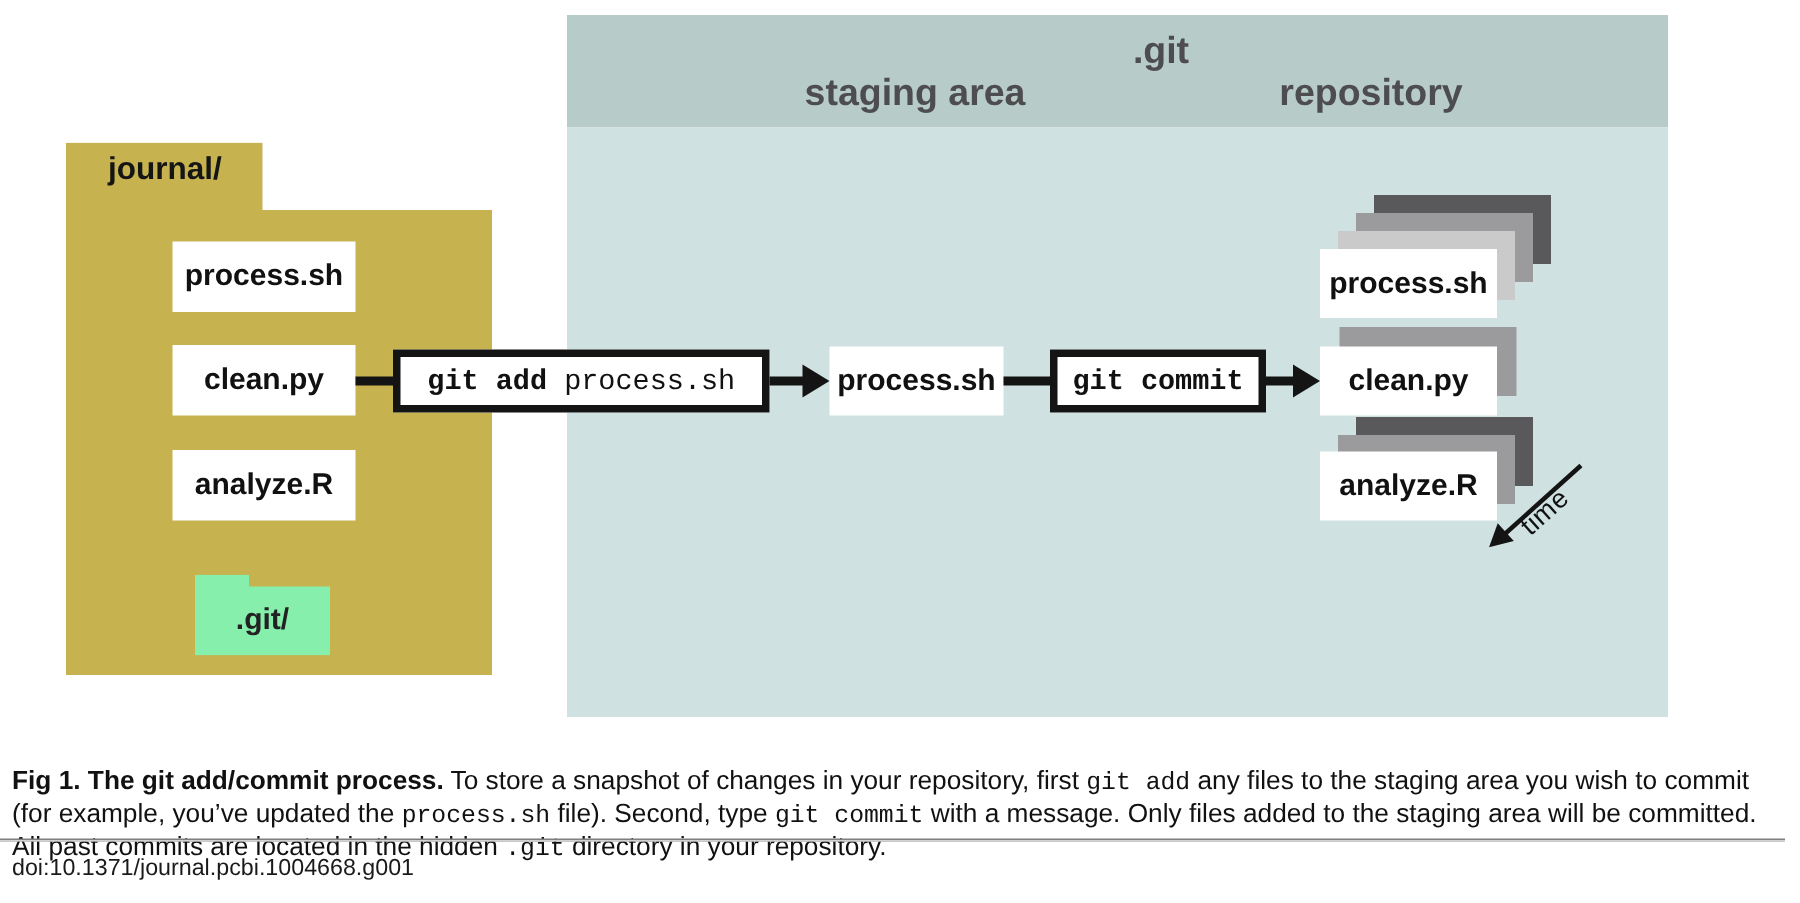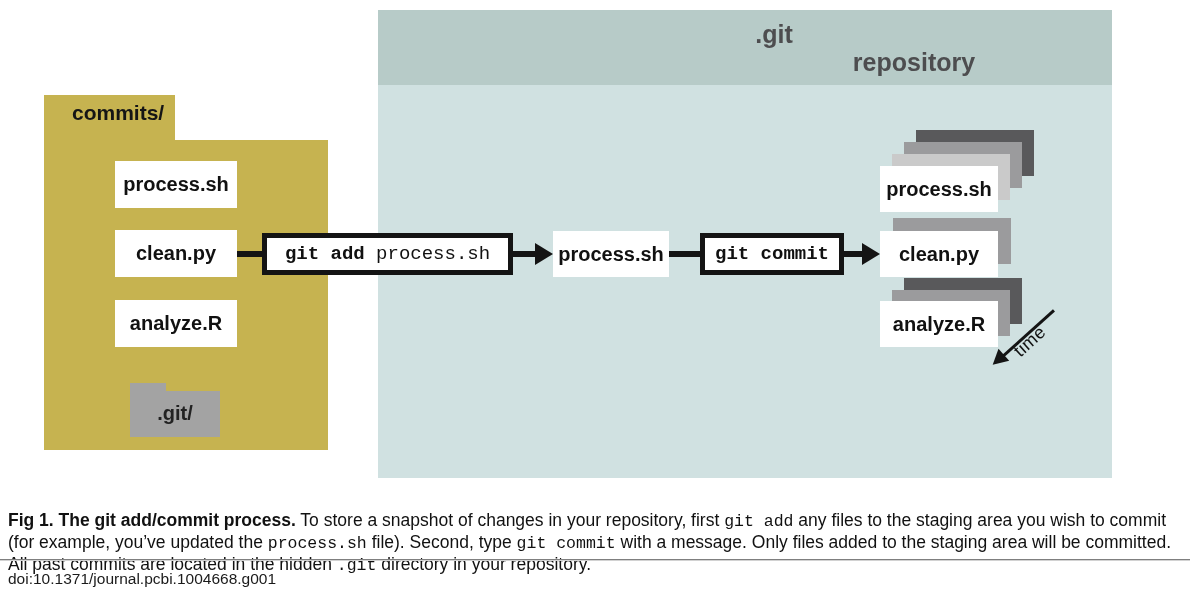--- a/index.html
+++ b/index.html
@@ -78,21 +78,21 @@
   .head{
     position:absolute;width:0;height:0;z-index:4;
     border-top:11px solid transparent;border-bottom:11px solid transparent;
     border-left:18px solid #141414;
   }
   .head-1{left:535px;top:243px;}
   .head-2{left:862px;top:243px;}
   
   .git-folder{
     position:absolute;left:130px;top:383px;width:90px;height:54px;
-    background:#a3a3a3;
+    background:#86efac;
     clip-path:polygon(0 0,36px 0,36px 8px,100% 8px,100% 100%,0 100%);
     display:flex;align-items:center;justify-content:center;
     font-weight:bold;font-size:20px;color:#222222;padding-top:6px;box-sizing:border-box;
   }
   
   .time-arrow{
     position:absolute;left:996px;top:361px;width:78px;height:3px;
     transform:rotate(-42deg);transform-origin:left center;z-index:4;
   }
   .time-line{position:absolute;left:8px;top:0;width:70px;height:3px;background:#141414;}
@@ -120,27 +120,28 @@
     position:absolute;left:8px;top:570px;font-size:15.5px;color:#1a1a1a;
   }
 </style>
 </head>
 <body>
 
 <div class="page">
 
   <div class="hdr-right">
     <span class="hdr-git">.git</span>
+    <span class="hdr-staging">staging area</span>
     <span class="hdr-repo">repository</span>
   </div>
 
   <div class="panel-teal"></div>
 
   <div class="folder"></div>
-  <div class="folder-label">commits/</div>
+  <div class="folder-label">journal/</div>
 
   <div class="file-box fb-wd-1">process.sh</div>
   <div class="file-box fb-wd-2">clean.py</div>
   <div class="file-box fb-wd-3">analyze.R</div>
 
   <div class="git-folder">.git/</div>
 
   <div class="bar bar-1"></div>
 
   <div class="cmd-box cmd-add">

